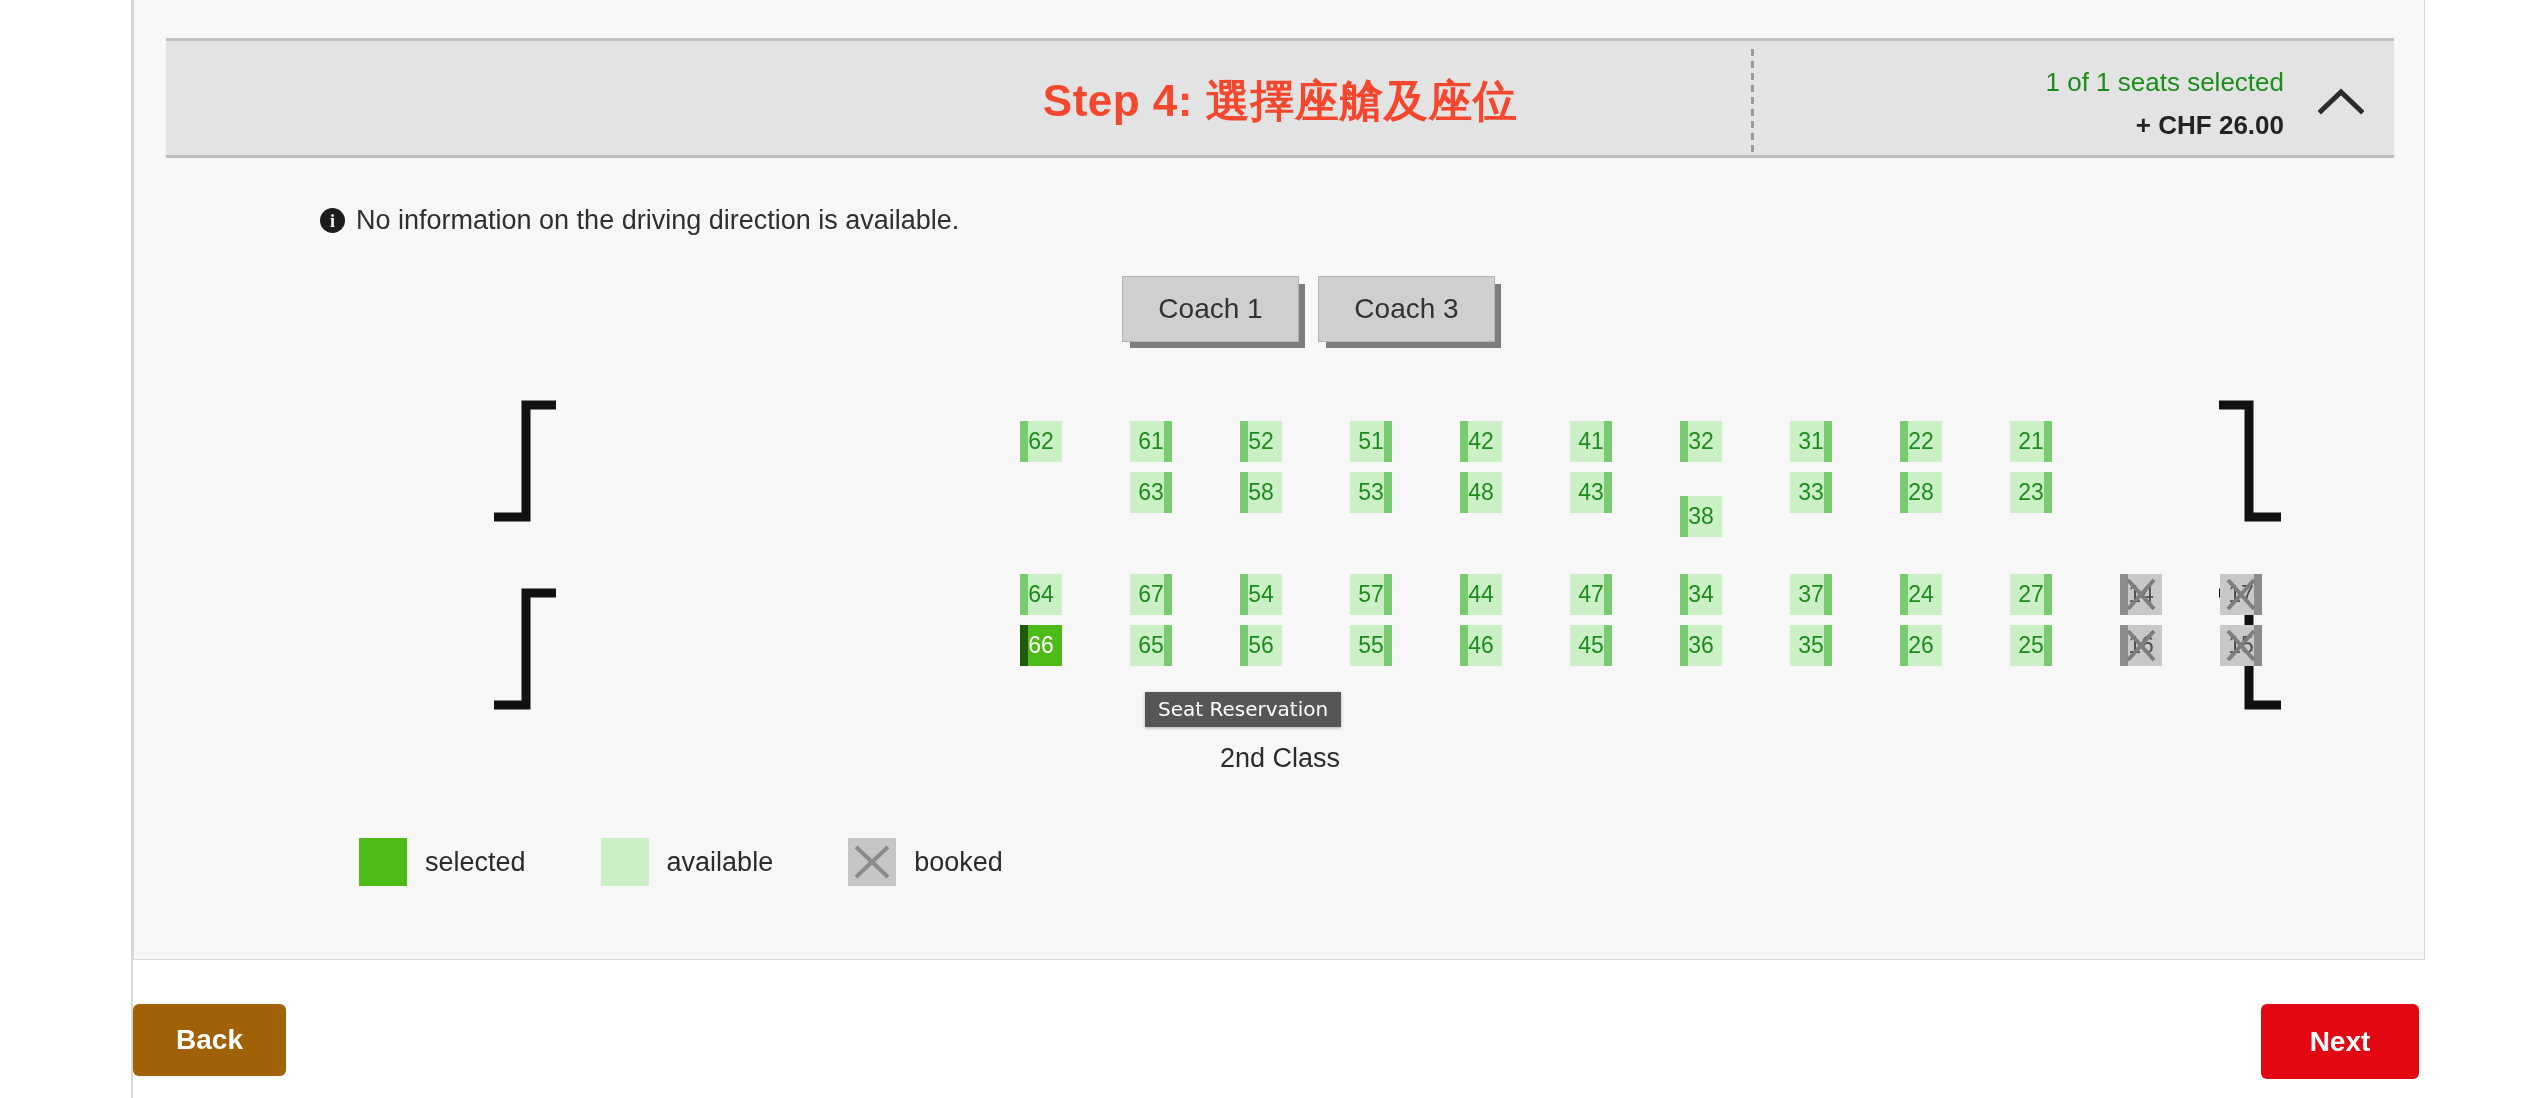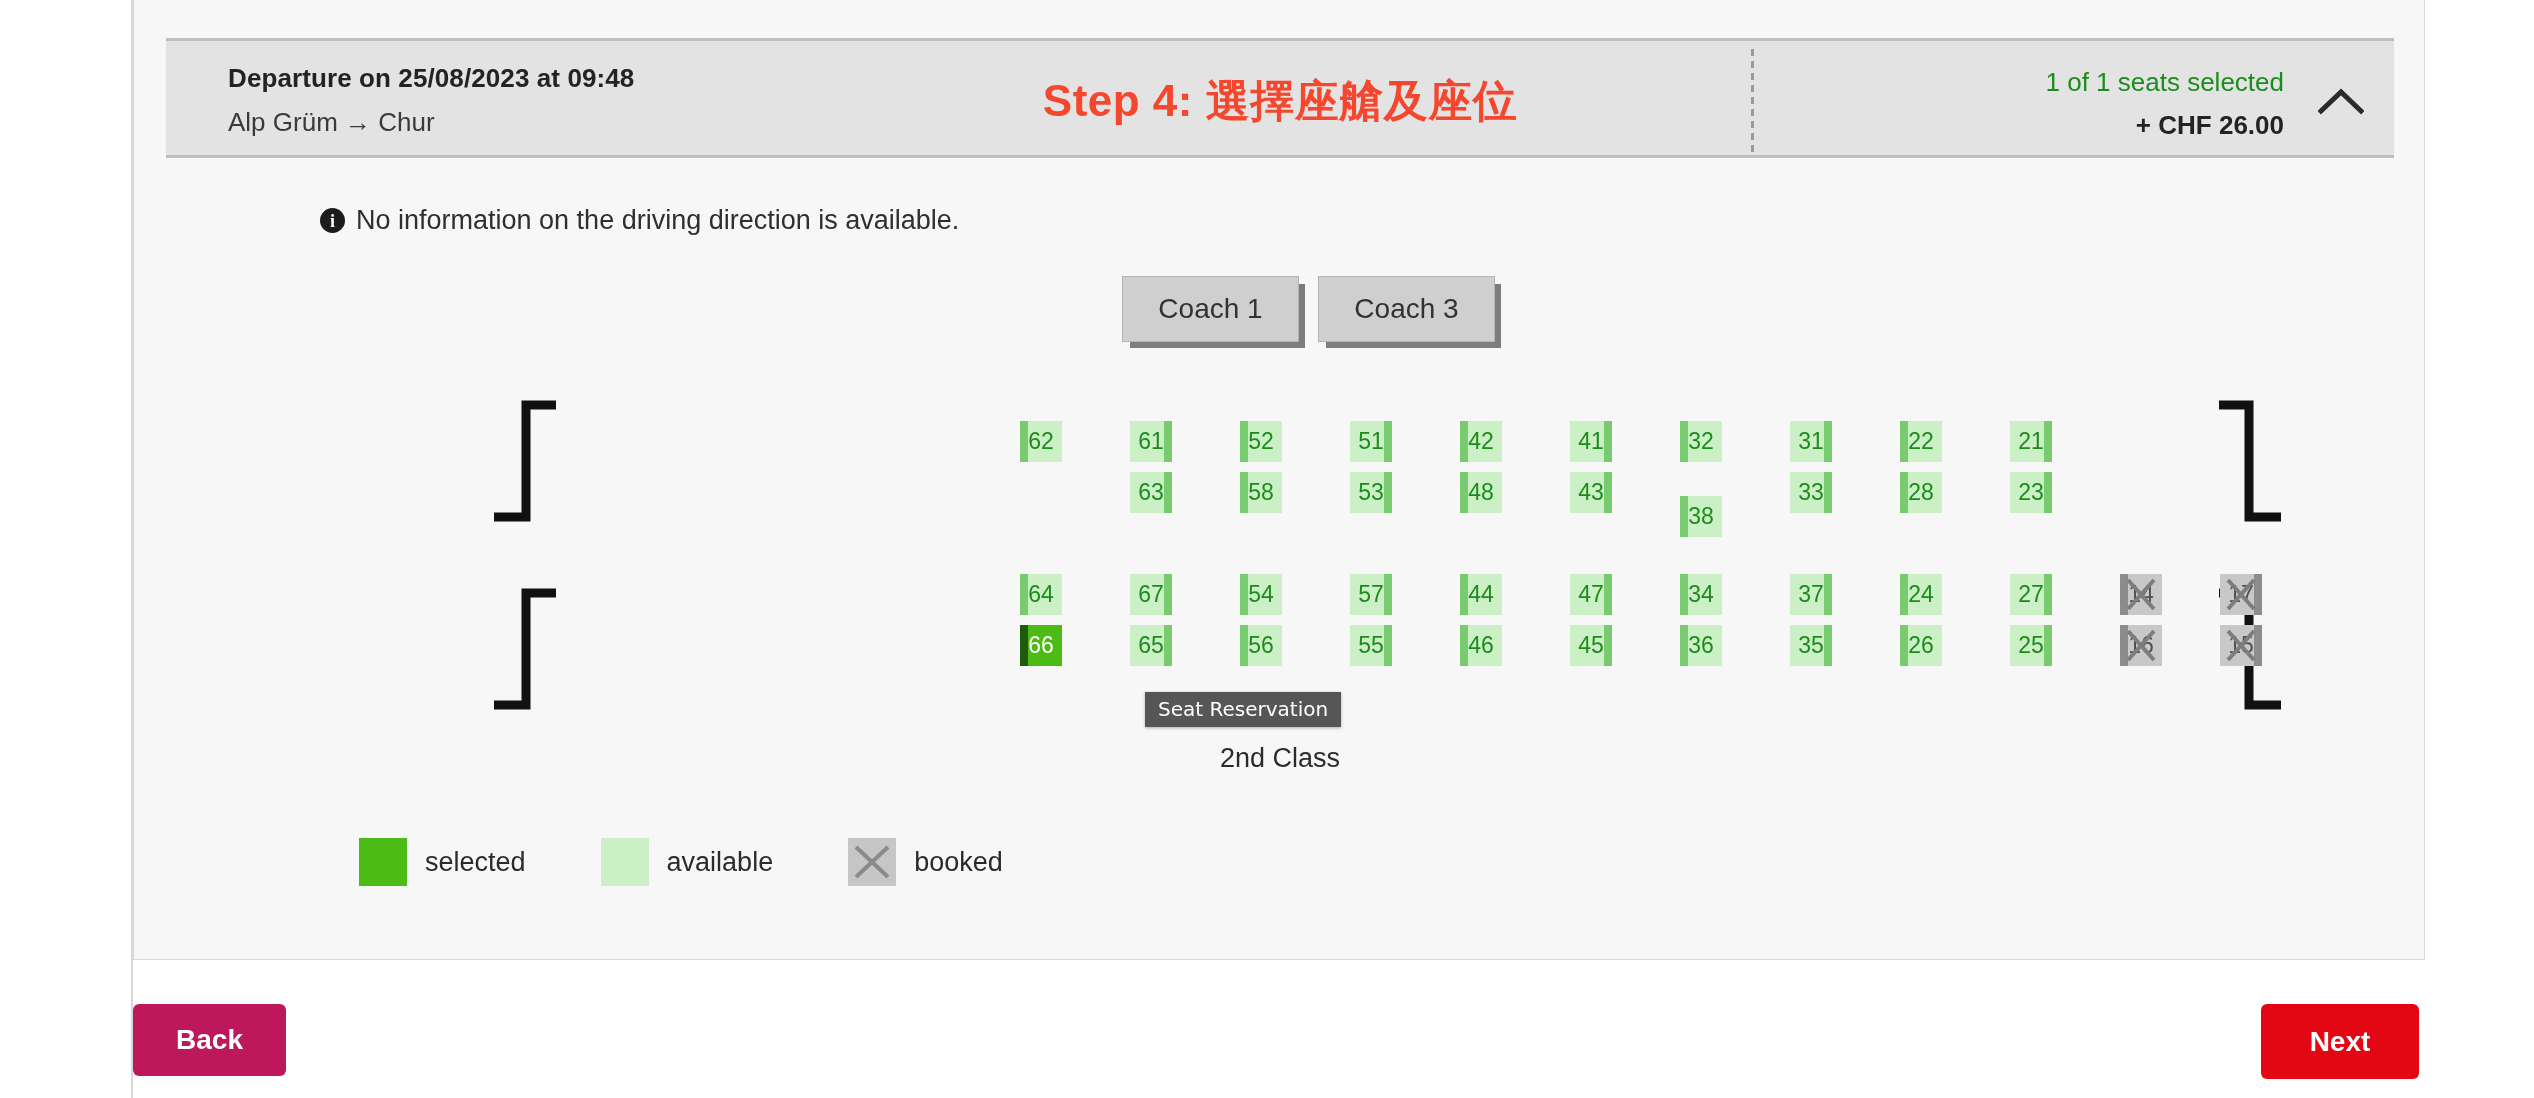--- a/index.html
+++ b/index.html
@@ -150,21 +150,21 @@
   .lg-box{ width:48px; height:48px; flex:0 0 auto; position:relative; }
   .lg-box.selected{ background:#4dbb16; }
   .lg-box.available{ background:#ccf0c6; }
   .lg-box.booked{ background:#c6c6c6; }
   .lg-label{ font-size:27px; color:#2b2b2b; margin-left:18px; white-space:nowrap;}
   .lg-gap{ width:75px; }
 
   
   .btn-back{
     position:absolute; left:133px; top:1004px; width:153px; height:72px;
-    background:#be185d; color:#ffffff; border:none; border-radius:6px;
+    background:#a16207; color:#ffffff; border:none; border-radius:6px;
     font-family:"Liberation Sans", sans-serif;
     font-size:28px; font-weight:bold; cursor:pointer;
   }
   .btn-next{
     position:absolute; left:2261px; top:1004px; width:158px; height:75px;
     background:#e30613; color:#ffffff; border:none; border-radius:6px;
     font-family:"Liberation Sans", sans-serif;
     font-size:28px; font-weight:bold; cursor:pointer;
   }
 </style>
@@ -172,24 +172,20 @@
 <body>
 
 <div id="root">
 
   <div class="page-frame"></div>
 
   <div class="panel">
 
     <div class="hdr">
 
-      <div class="hdr-left">
-        <div class="hdr-dep">Departure on 25/08/2023 at 09:48</div>
-        <div class="hdr-route">Alp Grüm → Chur</div>
-      </div>
 
       <div class="hdr-title">Step 4: 選擇座艙及座位</div>
 
       <div class="hdr-divider"></div>
 
       <div class="hdr-right">
         <div class="hdr-seats">1 of 1 seats selected</div>
         <div class="hdr-price">+ CHF 26.00</div>
       </div>
 

